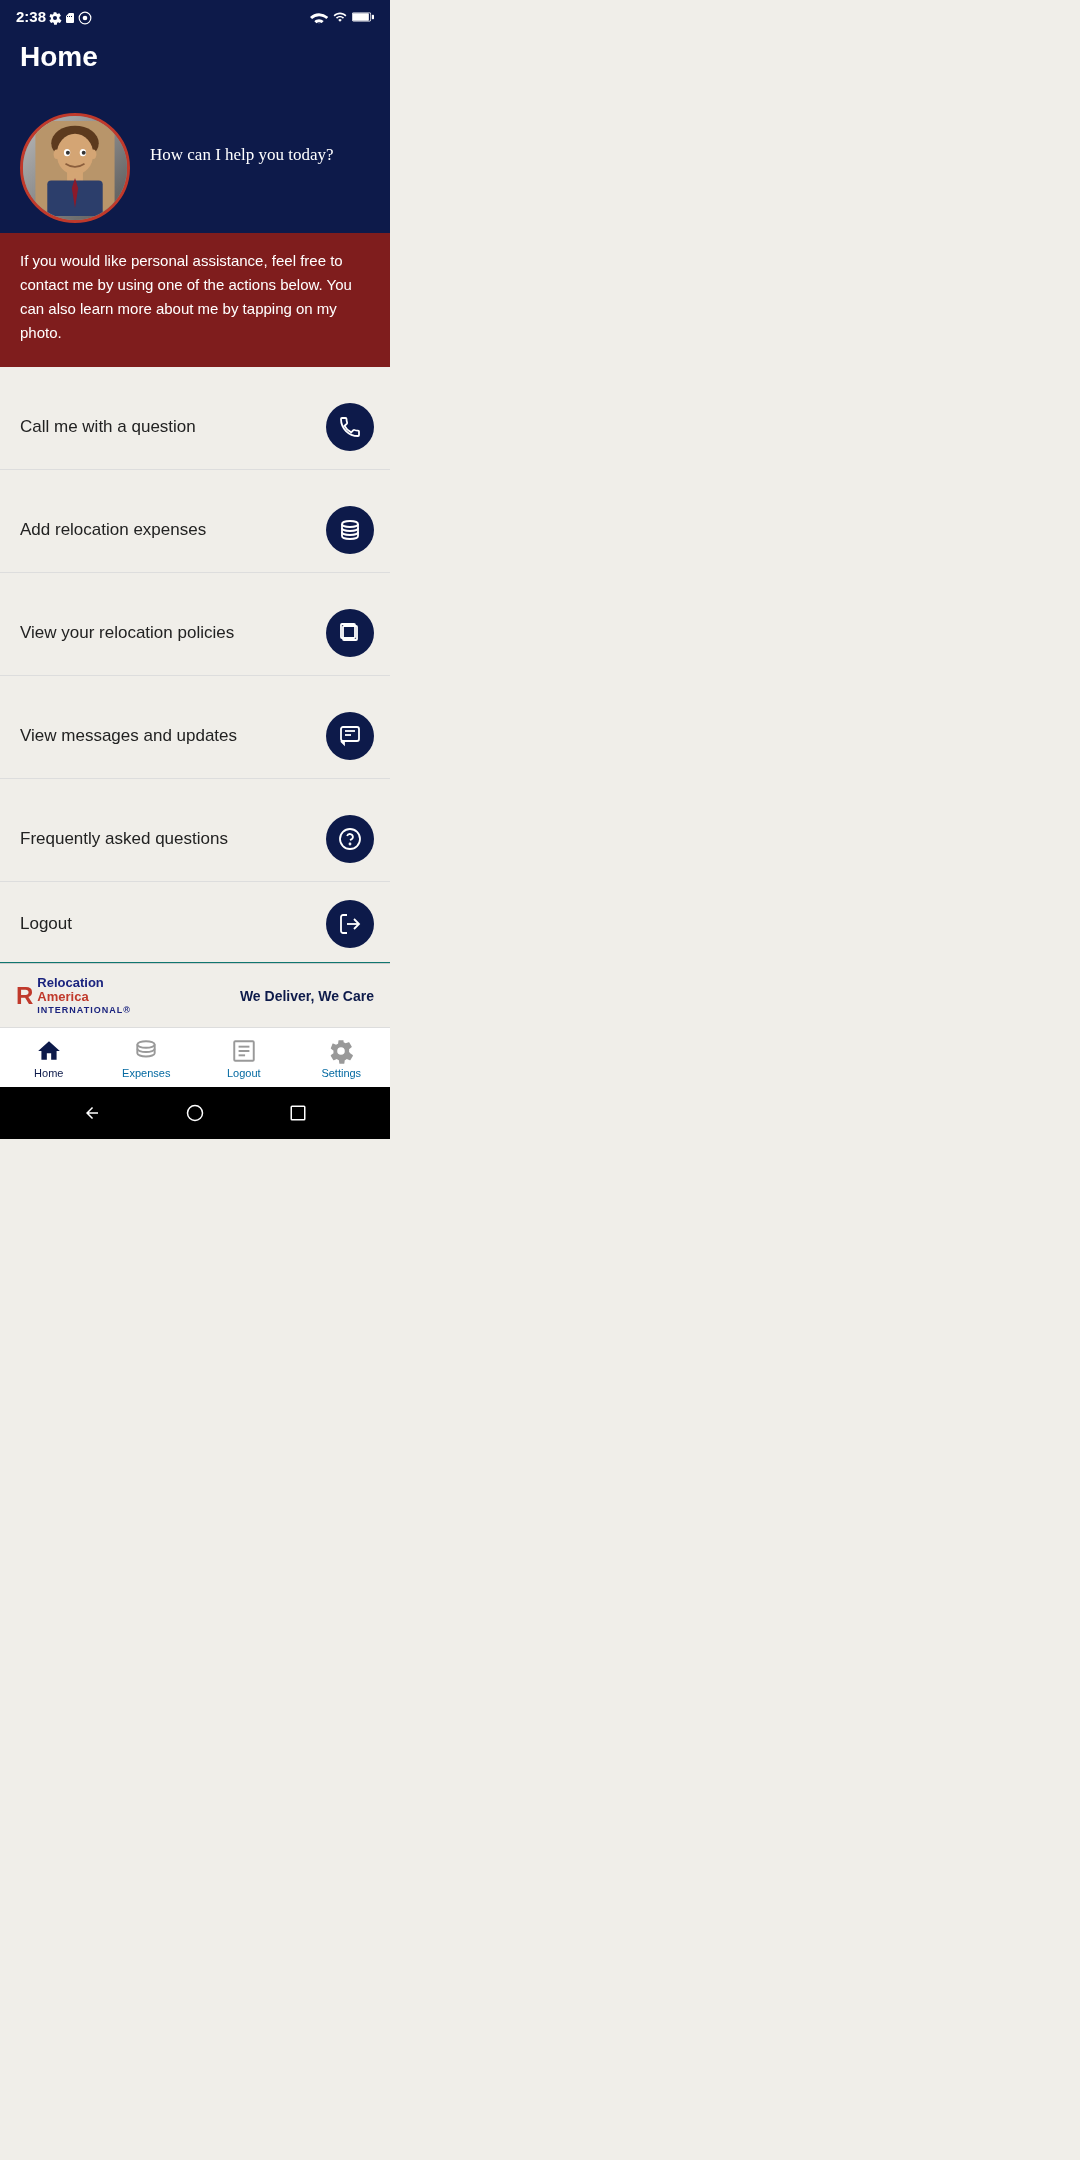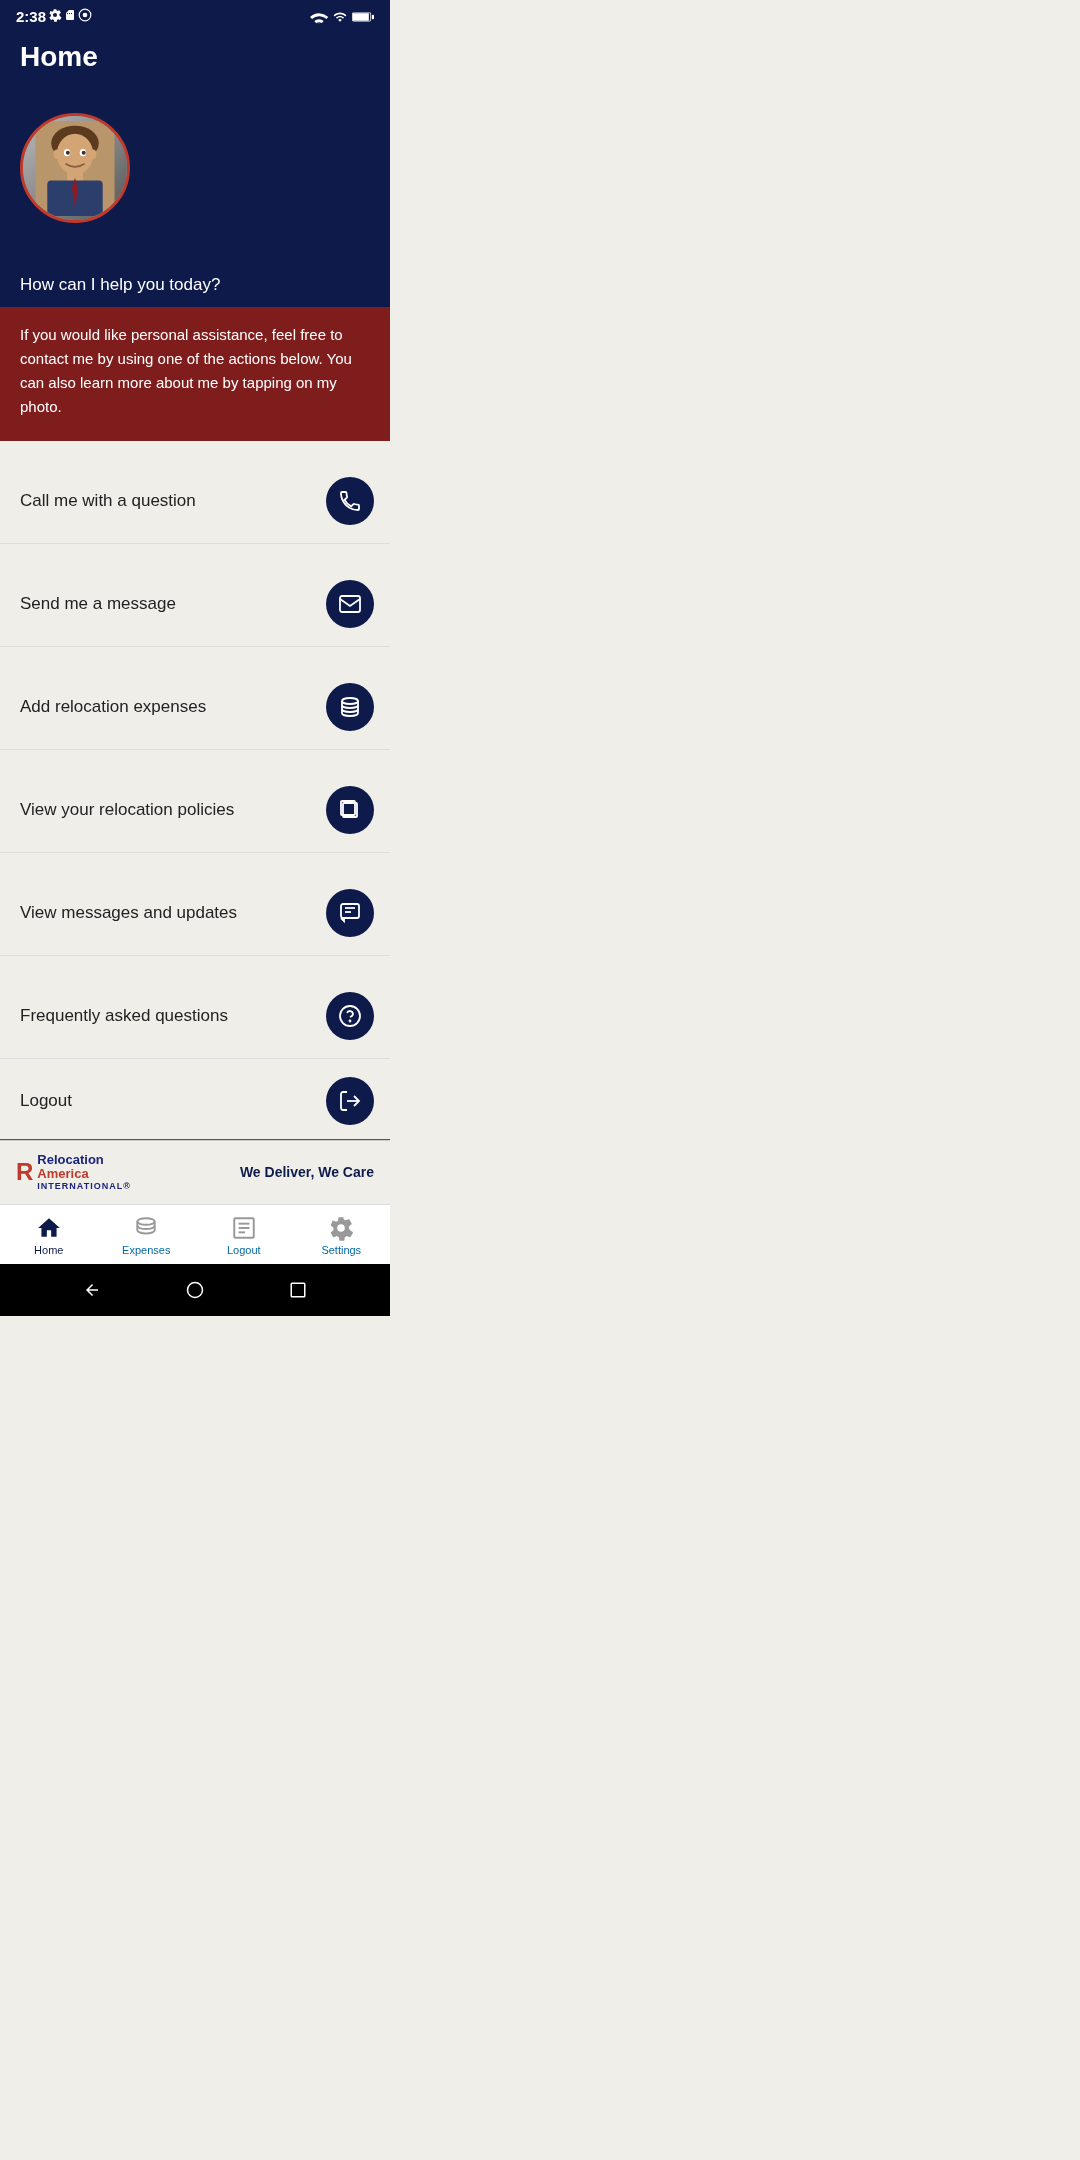--- a/index.html
+++ b/index.html
@@ -20,44 +20,45 @@
     .status-bar {
       background: #0d1a4a;
       color: white;
       display: flex;
       justify-content: space-between;
       align-items: center;
       padding: 8px 16px 6px;
       font-size: 13px;
       font-weight: 600;
     }
-    .status-bar-left { display: flex; align-items: flex-start; gap: 2px; }
+    .status-bar-left { display: flex; align-items: flex-end; gap: 2px; }
     .status-bar-right { display: flex; align-items: center; gap: 5px; }
     .status-time { font-size: 15px; font-weight: 700; }
 
     
     .header {
       background: #0d1a4a;
       padding: 10px 20px 20px;
     }
     .header-title {
       color: white;
       font-size: 28px;
       font-weight: 700;
       margin-bottom: 20px;
     }
 
     
     .profile-section {
       background: #0d1a4a;
       display: flex;
-      flex-direction: column;
+      flex-direction: row;
       align-items: flex-start;
       padding: 0 20px 10px;
       gap: 20px;
+      font-family: Liberation Serif, serif;
     }
     .avatar-container {
       width: 110px;
       height: 110px;
       border-radius: 50%;
       border: 3px solid #c0392b;
       overflow: hidden;
       flex-shrink: 0;
       background: #888;
       display: flex;
@@ -284,29 +285,20 @@
 
   <div class="action-item">
     <span class="action-label">Call me with a question</span>
     <div class="action-icon-btn">
       <svg viewBox="0 0 24 24" fill="none" stroke="white" stroke-width="1.8">
         <path d="M6.6 10.8c1.4 2.8 3.8 5.1 6.6 6.6l2.2-2.2c.3-.3.7-.4 1-.2 1.1.4 2.3.6 3.6.6.6 0 1 .4 1 1V20c0 .6-.4 1-1 1-9.4 0-17-7.6-17-17 0-.6.4-1 1-1h3.5c.6 0 1 .4 1 1 0 1.3.2 2.5.6 3.6.1.3 0 .7-.2 1L6.6 10.8z"></path>
       </svg>
     </div>
   </div>
 
-  <div class="action-item">
-    <span class="action-label">Send me a message</span>
-    <div class="action-icon-btn">
-      <svg viewBox="0 0 24 24" fill="none" stroke="white" stroke-width="1.8">
-        <rect x="2" y="4" width="20" height="16" rx="2"></rect>
-        <path d="M2 7l10 7 10-7"></path>
-      </svg>
-    </div>
-  </div>
 
   <div class="action-item">
     <span class="action-label">Add relocation expenses</span>
     <div class="action-icon-btn">
       <svg viewBox="0 0 24 24" fill="none" stroke="white" stroke-width="1.8">
         <ellipse cx="12" cy="6" rx="8" ry="3"></ellipse>
         <path d="M4 6v4c0 1.66 3.58 3 8 3s8-1.34 8-3V6"></path>
         <path d="M4 10v4c0 1.66 3.58 3 8 3s8-1.34 8-3v-4"></path>
         <path d="M4 14v4c0 1.66 3.58 3 8 3s8-1.34 8-3v-4"></path>
       </svg>

